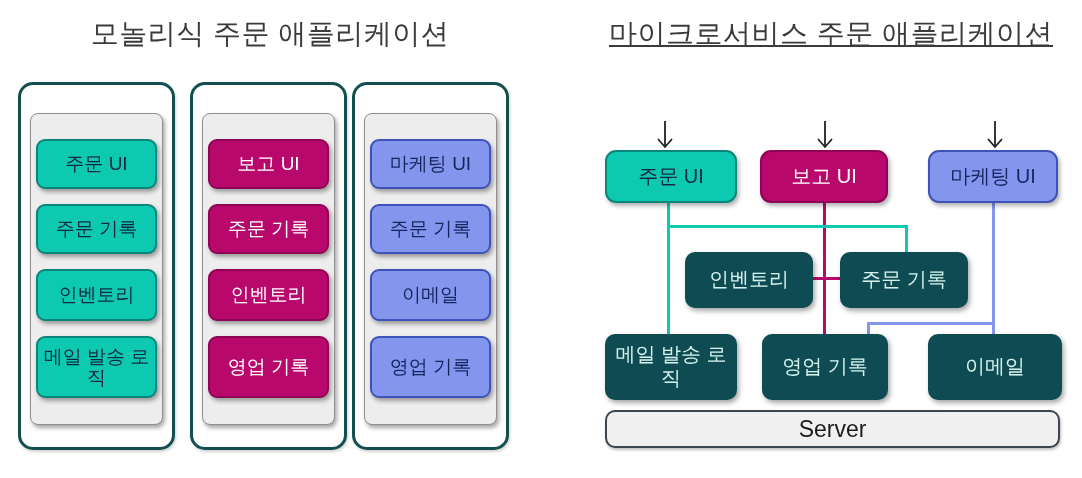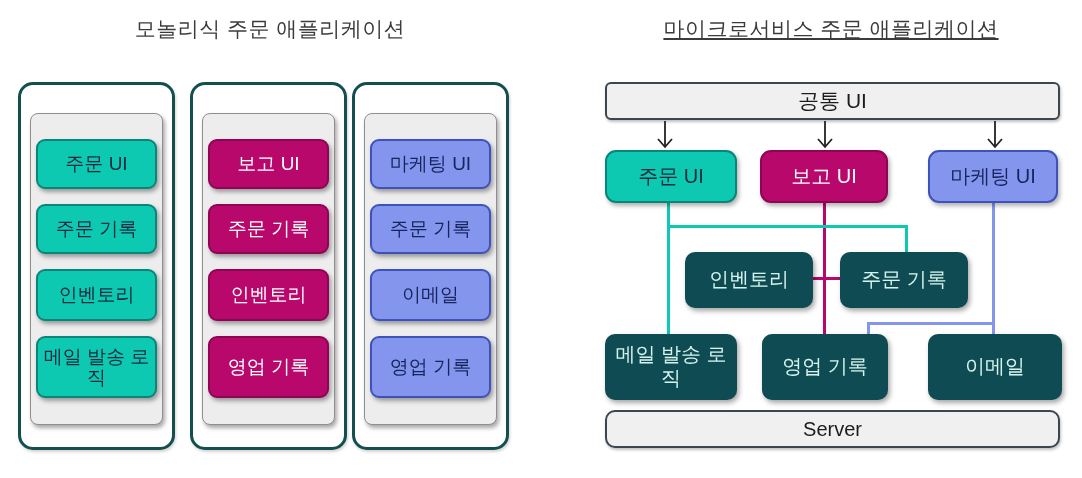--- a/index.html
+++ b/index.html
@@ -1,21 +1,21 @@
 <!DOCTYPE html>
 <html><head>
 <meta charset="utf-8">
 <style>
   html,body{margin:0;padding:0;background:#ffffff;}
   .canvas{
     position:relative;width:1082px;height:478px;background:#ffffff;
     font-family:"Liberation Sans","DejaVu Sans",sans-serif;overflow:hidden;
   }
   .section-title{
-    position:absolute;top:15px;text-align:center;font-size:21px;
+    position:absolute;top:15px;text-align:center;font-size:28px;
     color:#3b3b3b;letter-spacing:0.5px;
   }
   #left-title{left:30px;width:480px;}
   #right-title{left:588px;width:486px;text-decoration:underline;}
 
   
   .mono-container{
     position:absolute;top:82px;height:368px;width:157px;background:#ffffff;
     border:3px solid #134f4e;border-radius:15px;box-sizing:border-box;
     box-shadow:1px 2px 3px rgba(0,0,0,0.18);
@@ -43,21 +43,21 @@
   .peri{background:#8495ee;border:2px solid #3e53ba;color:#17255e;}
 
   
   .graybar{
     position:absolute;left:605px;width:455px;height:38px;background:#f0f0f0;
     border:2px solid #3c4650;border-radius:6px;box-sizing:border-box;
     display:flex;align-items:center;justify-content:center;
     font-size:21px;color:#1c1c1c;box-shadow:1px 2px 3px rgba(0,0,0,0.25);
   }
   #common-ui-bar{top:82px;}
-  #server-bar{top:410px;border-radius:10px;font-size:20px;}
+  #server-bar{top:410px;border-radius:10px;font-size:23px;}
 
   .uibox{
     position:absolute;top:150px;height:53px;border-radius:11px;
     display:flex;align-items:center;justify-content:center;font-size:20px;
     box-shadow:2px 3px 4px rgba(0,0,0,0.3);box-sizing:border-box;
   }
   #ui-order{left:605px;width:132px;}
   #ui-report{left:760px;width:128px;}
   #ui-marketing{left:928px;width:130px;}
 
@@ -118,21 +118,20 @@
     <div class="mono-panel">
       <div class="mbox peri">마케팅 UI</div>
       <div class="mbox peri">주문 기록</div>
       <div class="mbox peri">이메일</div>
       <div class="mbox peri">영업 기록</div>
     </div>
   </div>
 
   <div class="section-title" id="right-title">마이크로서비스 주문 애플리케이션</div>
 
-  <div class="graybar" id="common-ui-bar">공통 UI</div>
 
   <svg class="arrow" style="left:656px;" viewBox="0 0 18 28">
     <line x1="9" y1="0" x2="9" y2="25" stroke="#222" stroke-width="1.8"></line>
     <polyline points="2,18 9,26 16,18" fill="none" stroke="#222" stroke-width="1.8"></polyline>
   </svg>
   <svg class="arrow" style="left:816px;" viewBox="0 0 18 28">
     <line x1="9" y1="0" x2="9" y2="25" stroke="#222" stroke-width="1.8"></line>
     <polyline points="2,18 9,26 16,18" fill="none" stroke="#222" stroke-width="1.8"></polyline>
   </svg>
   <svg class="arrow" style="left:986px;" viewBox="0 0 18 28">

